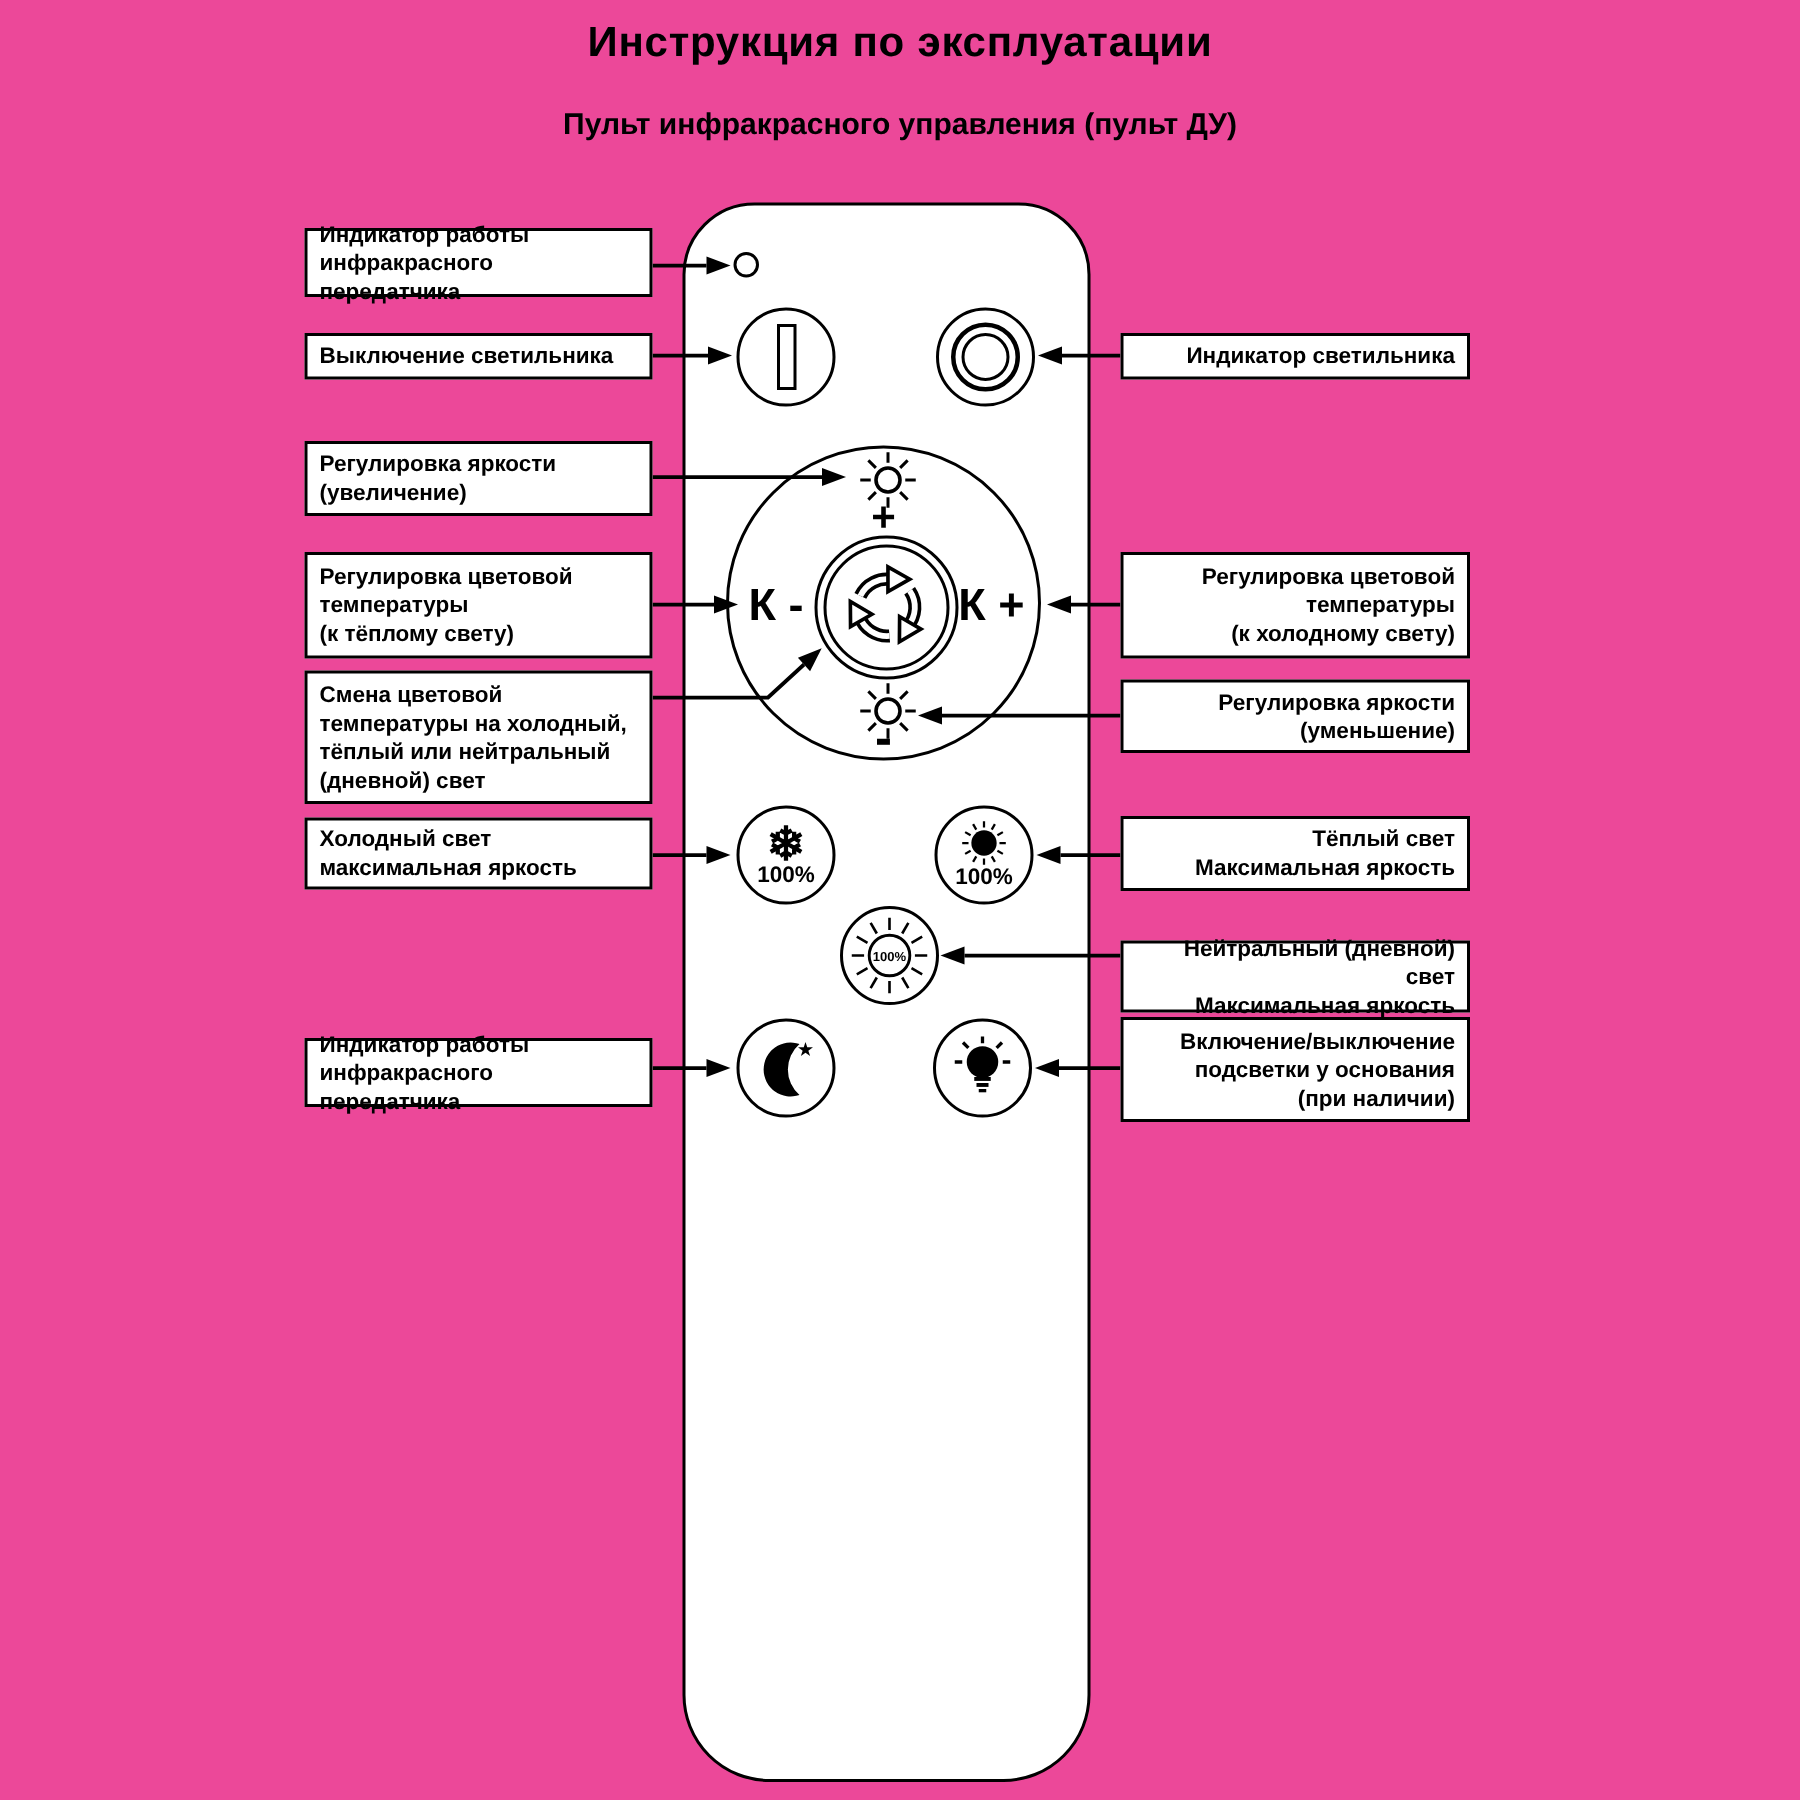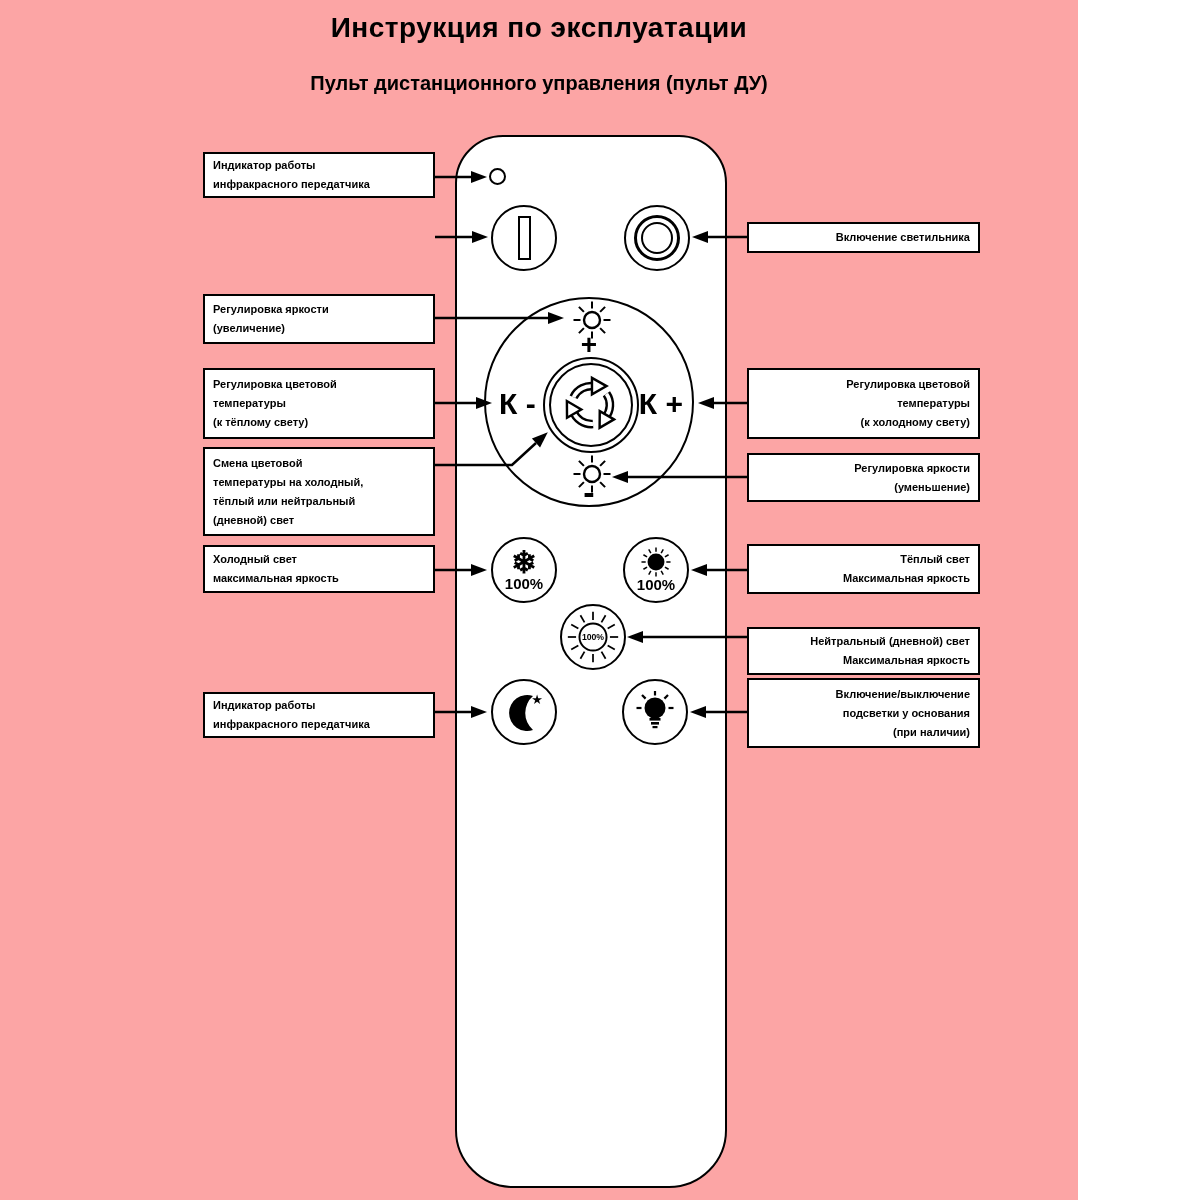--- a/index.html
+++ b/index.html
@@ -1,42 +1,42 @@
 <!DOCTYPE html>
 <html><head>
 <meta charset="utf-8">
 <style>
   html,body{margin:0;padding:0;background:#fff;}
   body{width:1200px;height:1200px;font-family:"Liberation Sans",sans-serif;font-weight:bold;color:#000;}
-  .canvas{position:relative;width:1078px;height:1200px;background:#fca5a5;overflow:hidden;}
+  .canvas{position:relative;width:1200px;height:1200px;background:#ec4899;overflow:hidden;}
   .title{position:absolute;top:12px;left:0;width:100%;text-align:center;font-size:28px;letter-spacing:.5px;}
   .subtitle{position:absolute;top:72px;left:0;width:100%;text-align:center;font-size:20px;}
   .remote{position:absolute;left:455px;top:135px;width:272px;height:1053px;border:2.5px solid #000;
           border-radius:48px 48px 58px 58px;background:#fff;box-sizing:border-box;z-index:1;}
   .circle-btn{position:absolute;border:2.5px solid #000;border-radius:50%;background:#fff;box-sizing:border-box;
           display:flex;flex-direction:column;align-items:center;justify-content:center;z-index:2;}
   .box{position:absolute;border:2px solid #000;background:#fff;box-sizing:border-box;
-       font-size:11px;line-height:19px;padding:3px 8px;white-space:pre-line;
+       font-size:15px;line-height:19px;padding:3px 8px;white-space:pre-line;
        display:flex;align-items:center;z-index:4;}
   .box.left-col{left:203px;width:232px;text-align:left;justify-content:flex-start;}
   .box.right-col{left:747px;width:233px;text-align:right;justify-content:flex-end;}
   .arrows{position:absolute;left:0;top:0;z-index:3;pointer-events:none;}
   .dial-label{position:absolute;z-index:2;}
   .pm{left:0;right:0;text-align:center;font-size:28px;line-height:26px;}
   .ktext{font-size:30px;line-height:30px;}
   .pct{font-size:15px;line-height:16px;}
   .snow{font-size:31px;line-height:27px;}
 </style>
 </head>
 <body>
 
 <div class="canvas">
 
   <div class="title">Инструкция по эксплуатации</div>
-  <div class="subtitle">Пульт дистанционного управления (пульт ДУ)</div>
+  <div class="subtitle">Пульт инфракрасного управления (пульт ДУ)</div>
 
   <div class="remote"></div>
 
   <div class="circle-btn" style="left:489px;top:168px;width:17px;height:17px;border-width:2.2px;"></div>
 
   <div class="circle-btn" style="left:491px;top:205px;width:66px;height:66px;">
     <div style="width:13px;height:44px;border:2.2px solid #000;box-sizing:border-box;background:#fff;"></div>
   </div>
 
   <div class="circle-btn" style="left:624px;top:205px;width:66px;height:66px;">
@@ -148,35 +148,36 @@
         <line x1="9.5" y1="19" x2="4.5" y2="19"></line>
         <line x1="36.5" y1="19" x2="41.5" y2="19"></line>
         <line x1="13.6" y1="9.6" x2="10" y2="6"></line>
         <line x1="32.4" y1="9.6" x2="36" y2="6"></line>
       </g>
     </svg>
   </div>
 
   <div class="box left-col" style="top:152px;height:46px;">Индикатор работы
 инфракрасного передатчика</div>
+  <div class="box left-col" style="top:222px;height:31px;">Выключение светильника</div>
   <div class="box left-col" style="top:294px;height:50px;">Регулировка яркости
 (увеличение)</div>
   <div class="box left-col" style="top:368px;height:71px;">Регулировка цветовой
 температуры
 (к тёплому свету)</div>
   <div class="box left-col" style="top:545px;height:48px;">Холодный свет
 максимальная яркость</div>
   <div class="box left-col" style="top:447px;height:89px;">Смена цветовой
 температуры на холодный,
 тёплый или нейтральный
 (дневной) свет</div>
   <div class="box left-col" style="top:692px;height:46px;">Индикатор работы
 инфракрасного передатчика</div>
 
-  <div class="box right-col" style="top:222px;height:31px;">Включение светильника</div>
+  <div class="box right-col" style="top:222px;height:31px;">Индикатор светильника</div>
   <div class="box right-col" style="top:368px;height:71px;">Регулировка цветовой
 температуры
 (к холодному свету)</div>
   <div class="box right-col" style="top:453px;height:49px;">Регулировка яркости
 (уменьшение)</div>
   <div class="box right-col" style="top:544px;height:50px;padding-left:17px;">Тёплый свет
 Максимальная яркость</div>
   <div class="box right-col" style="top:614px;height:48px;margin-top:13px;">Нейтральный (дневной) свет
 Максимальная яркость</div>
   <div class="box right-col" style="top:678px;height:70px;">Включение/выключение

